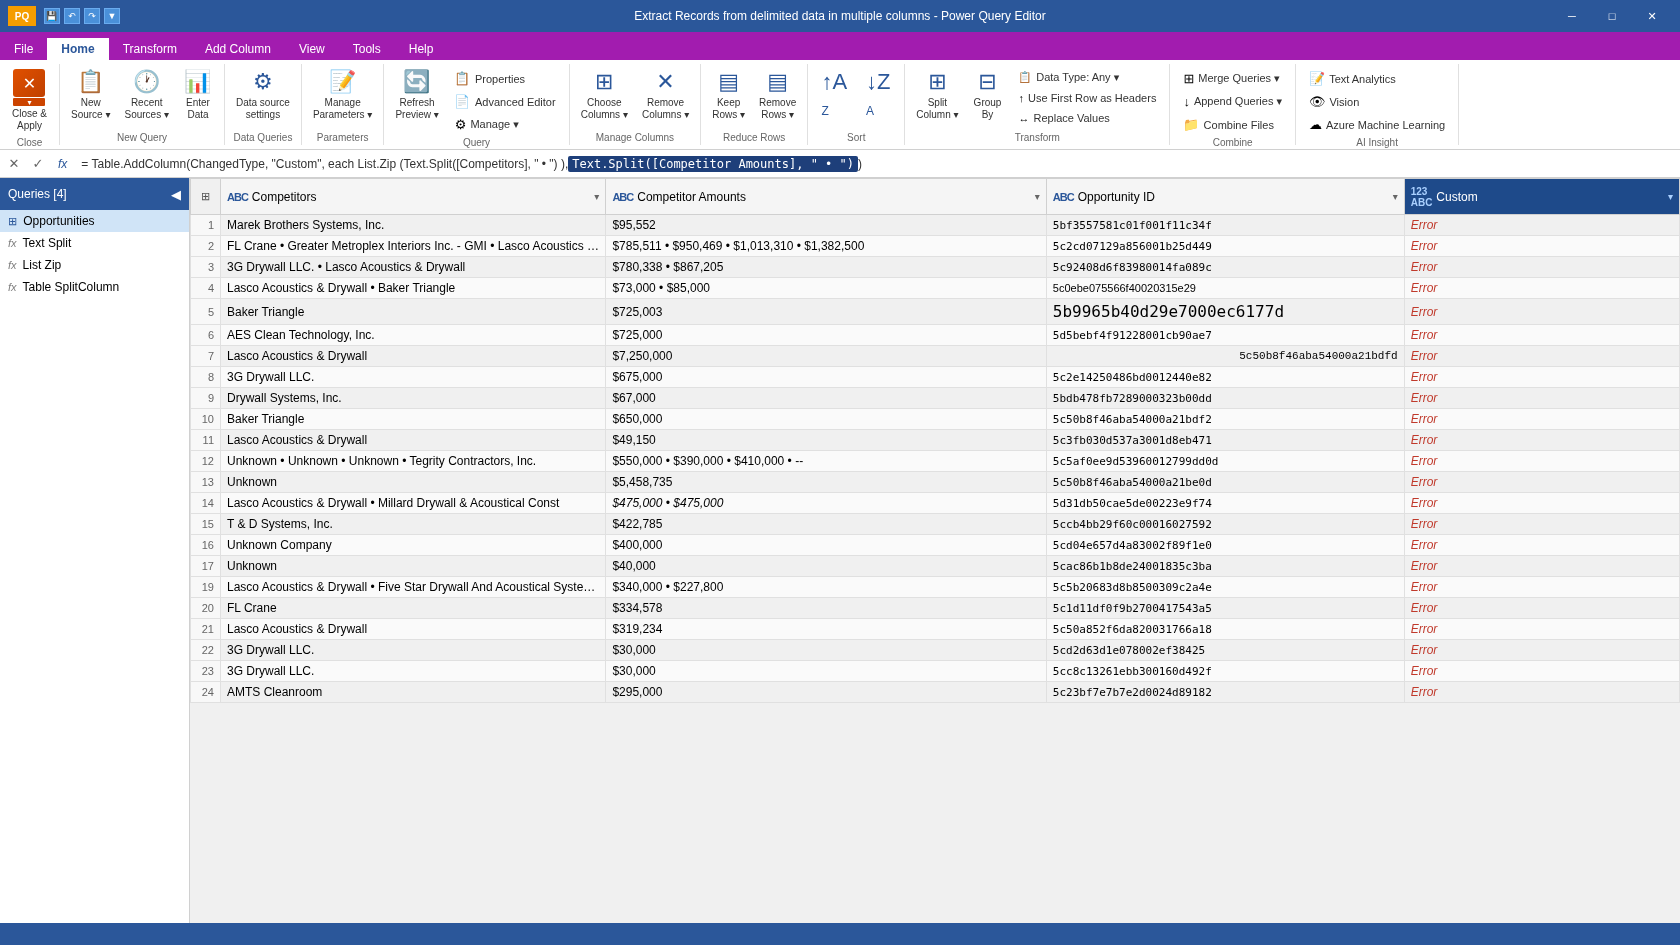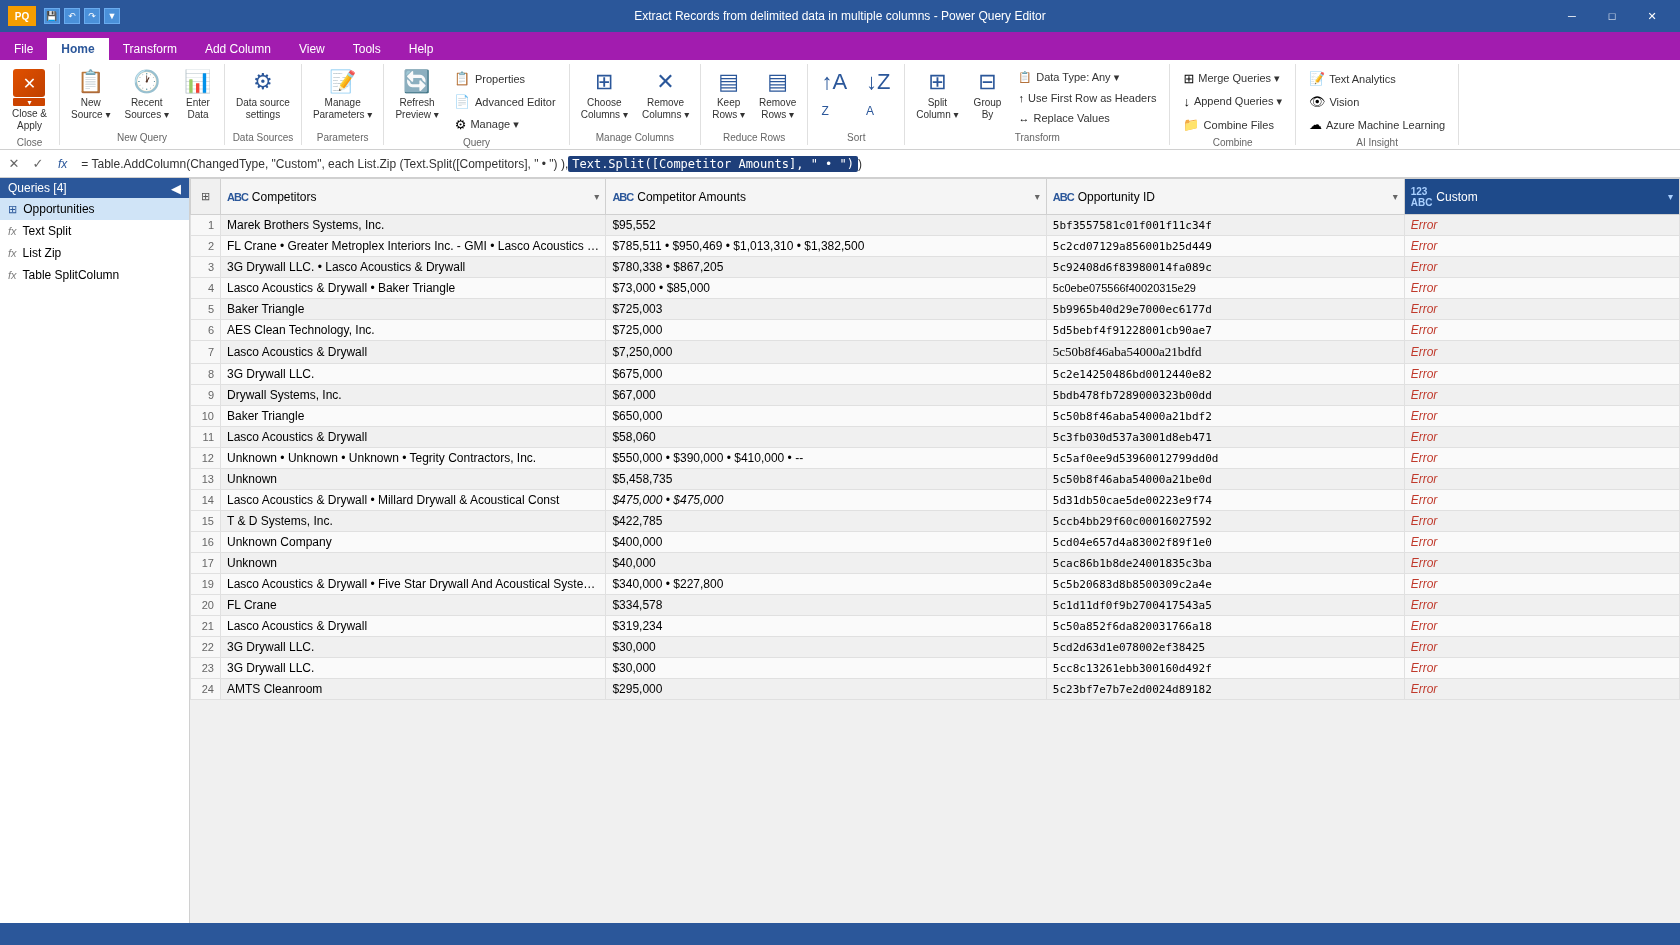--- a/index.html
+++ b/index.html
@@ -129,21 +129,21 @@
       flex-direction: column;
     }
     .queries-header {
       background: #2b579a;
       color: white;
       padding: 4px 8px;
       font-size: 12px;
       display: flex;
       align-items: center;
       justify-content: space-between;
-      height: 20px;
+      height: 32px;
     }
     .queries-header-btn { cursor: pointer; color: white; font-size: 13px; }
     .query-item {
       display: flex;
       align-items: center;
       padding: 4px 8px;
       cursor: pointer;
       gap: 6px;
       font-size: 12px;
     }
@@ -308,21 +308,21 @@
     <div class="ribbon-group-label">New Query</div>
   </div>
 
   <div class="ribbon-group">
     <div class="ribbon-group-content">
       <div class="ribbon-btn">
         <div style="font-size:22px; color:#2b579a;">⚙</div>
         <div class="label">Data source<br>settings</div>
       </div>
     </div>
-    <div class="ribbon-group-label">Data Sources</div>
+    <div class="ribbon-group-label">Data Queries</div>
   </div>
 
   <div class="ribbon-group">
     <div class="ribbon-group-content">
       <div class="ribbon-btn">
         <div style="font-size:22px; color:#2b579a;">📝</div>
         <div class="label">Manage<br>Parameters ▾</div>
       </div>
     </div>
     <div class="ribbon-group-label">Parameters</div>
@@ -565,35 +565,35 @@
               <td class="row-num">4</td>
               <td style="max-width: 280px; overflow: hidden; text-overflow: ellipsis; white-space: nowrap;">Lasco Acoustics &amp; Drywall • Baker Triangle</td>
               <td style="max-width: 320px; overflow: hidden; text-overflow: ellipsis; white-space: nowrap;">$73,000 • $85,000</td>
               <td style="font-family: Liberation Sans, sans-serif; font-size: 11px;">5c0ebe075566f40020315e29</td>
               <td class="error-cell">Error</td>
             </tr>
             <tr>
               <td class="row-num">5</td>
               <td style="max-width: 280px; overflow: hidden; text-overflow: ellipsis; white-space: nowrap;">Baker Triangle</td>
               <td style="max-width: 320px; overflow: hidden; text-overflow: ellipsis; white-space: nowrap;">$725,003</td>
-              <td style="font-family: Consolas, monospace; font-size: 11px;">5b9965b40d29e7000ec6177d</td>
+              <td style="font-family: Consolas, monospace; font-size: 16px;">5b9965b40d29e7000ec6177d</td>
               <td class="error-cell">Error</td>
             </tr>
             <tr>
               <td class="row-num">6</td>
               <td style="max-width: 280px; overflow: hidden; text-overflow: ellipsis; white-space: nowrap;">AES Clean Technology, Inc.</td>
               <td style="max-width: 320px; overflow: hidden; text-overflow: ellipsis; white-space: nowrap;">$725,000</td>
               <td style="font-family: Consolas, monospace; font-size: 11px;">5d5bebf4f91228001cb90ae7</td>
               <td class="error-cell">Error</td>
             </tr>
             <tr>
               <td class="row-num">7</td>
               <td style="max-width: 280px; overflow: hidden; text-overflow: ellipsis; white-space: nowrap;">Lasco Acoustics &amp; Drywall</td>
               <td style="max-width: 320px; overflow: hidden; text-overflow: ellipsis; white-space: nowrap;">$7,250,000</td>
-              <td style="font-family: Liberation Serif, serif; font-size: 13px;">5c50b8f46aba54000a21bdfd</td>
+              <td style="font-family: Liberation Mono, monospace; font-size: 11px; text-align: right;">5c50b8f46aba54000a21bdfd</td>
               <td class="error-cell">Error</td>
             </tr>
             <tr>
               <td class="row-num">8</td>
               <td style="max-width: 280px; overflow: hidden; text-overflow: ellipsis; white-space: nowrap;">3G Drywall LLC.</td>
               <td style="max-width: 320px; overflow: hidden; text-overflow: ellipsis; white-space: nowrap;">$675,000</td>
               <td style="font-family: Consolas, monospace; font-size: 11px;">5c2e14250486bd0012440e82</td>
               <td class="error-cell">Error</td>
             </tr>
             <tr>
@@ -606,21 +606,21 @@
             <tr>
               <td class="row-num">10</td>
               <td style="max-width: 280px; overflow: hidden; text-overflow: ellipsis; white-space: nowrap;">Baker Triangle</td>
               <td style="max-width: 320px; overflow: hidden; text-overflow: ellipsis; white-space: nowrap;">$650,000</td>
               <td style="font-family: Consolas, monospace; font-size: 11px;">5c50b8f46aba54000a21bdf2</td>
               <td class="error-cell">Error</td>
             </tr>
             <tr>
               <td class="row-num">11</td>
               <td style="max-width: 280px; overflow: hidden; text-overflow: ellipsis; white-space: nowrap;">Lasco Acoustics &amp; Drywall</td>
-              <td style="max-width: 320px; overflow: hidden; text-overflow: ellipsis; white-space: nowrap;">$58,060</td>
+              <td style="max-width: 320px; overflow: hidden; text-overflow: ellipsis; white-space: nowrap;">$49,150</td>
               <td style="font-family: Consolas, monospace; font-size: 11px;">5c3fb030d537a3001d8eb471</td>
               <td class="error-cell">Error</td>
             </tr>
             <tr>
               <td class="row-num">12</td>
               <td style="max-width: 280px; overflow: hidden; text-overflow: ellipsis; white-space: nowrap;">Unknown • Unknown • Unknown • Tegrity Contractors, Inc.</td>
               <td style="max-width: 320px; overflow: hidden; text-overflow: ellipsis; white-space: nowrap;">$550,000 • $390,000 • $410,000 • --</td>
               <td style="font-family: Consolas, monospace; font-size: 11px;">5c5af0ee9d53960012799dd0d</td>
               <td class="error-cell">Error</td>
             </tr>

